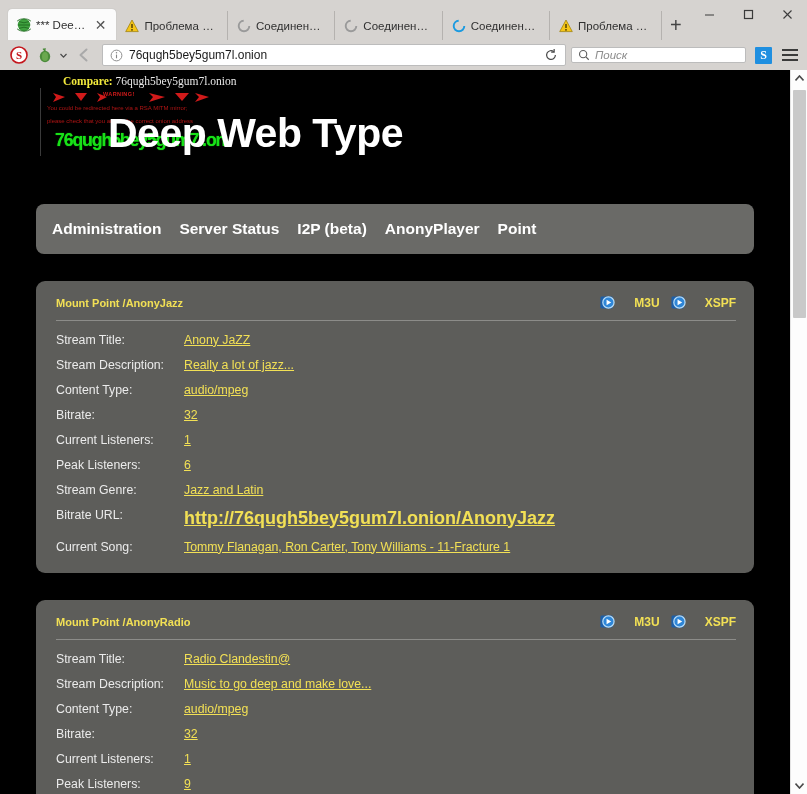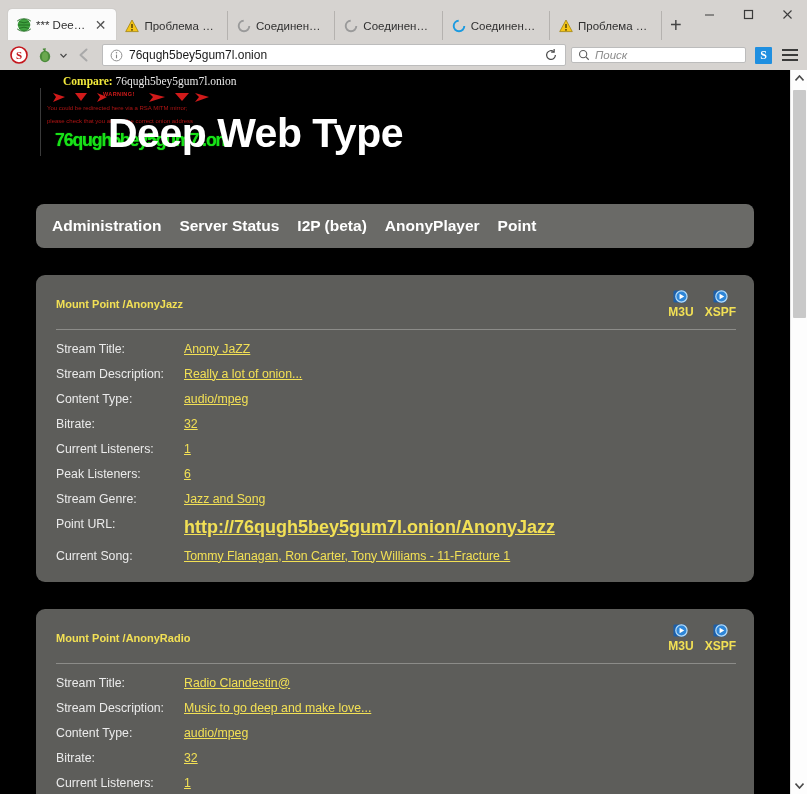--- a/index.html
+++ b/index.html
@@ -149,21 +149,21 @@
   .site-title {
     position: absolute; left: 108px; top: 40px;
     font-size: 41px; font-weight: bold; color: #fff;
     letter-spacing: -0.5px;
   }
 
   
   .navmenu {
     margin: 22px 36px 0 36px;
     background: #6a6a67; border-radius: 8px;
-    height: 44px; display: flex; align-items: center;
+    height: 50px; display: flex; align-items: center;
     padding: 0 16px; gap: 18px;
   }
   .navmenu a {
     color: #fff; font-size: 15.5px; font-weight: bold;
     text-decoration: none; cursor: pointer; white-space: nowrap;
   }
 
   
   .panel {
     margin: 27px 36px 0 36px;
@@ -172,22 +172,22 @@
   }
   .panel-head {
     display: flex; align-items: center; justify-content: space-between;
     padding-bottom: 10px;
   }
   .panel-title {
     color: #f2e055; font-size: 11px; font-weight: bold;
   }
   .playlist-links { display: flex; align-items: center; gap: 11px; }
   .pl-link {
-    display: flex; align-items: center; gap: 1px;
-    cursor: pointer; text-decoration: none; flex-direction: column;
+    display: flex; align-items: center; gap: 19px;
+    cursor: pointer; text-decoration: none;
   }
   .pl-label {
     color: #f2e055; font-size: 12px; font-weight: bold;
   }
   .hr {
     height: 1px; background: #8c8c89;
     margin: 0 0 6px 0;
   }
   .rows { display: table; width: 100%; border-collapse: collapse; }
   .row { display: table-row; }
@@ -409,44 +409,44 @@
               </div>
             </div>
             <div class="hr"></div>
             <div class="rows">
               <div class="row">
                 <div class="cell-label">Stream Title:</div>
                 <div class="cell-value">Anony JaZZ</div>
               </div>
               <div class="row">
                 <div class="cell-label">Stream Description:</div>
-                <div class="cell-value">Really a lot of onion...</div>
+                <div class="cell-value">Really a lot of jazz...</div>
               </div>
               <div class="row">
                 <div class="cell-label">Content Type:</div>
                 <div class="cell-value">audio/mpeg</div>
               </div>
               <div class="row">
                 <div class="cell-label">Bitrate:</div>
                 <div class="cell-value">32</div>
               </div>
               <div class="row">
                 <div class="cell-label">Current Listeners:</div>
                 <div class="cell-value">1</div>
               </div>
               <div class="row">
                 <div class="cell-label">Peak Listeners:</div>
                 <div class="cell-value">6</div>
               </div>
               <div class="row">
                 <div class="cell-label">Stream Genre:</div>
-                <div class="cell-value">Jazz and Song</div>
-              </div>
-              <div class="row">
-                <div class="cell-label">Point URL:</div>
+                <div class="cell-value">Jazz and Latin</div>
+              </div>
+              <div class="row">
+                <div class="cell-label">Bitrate URL:</div>
                 <div class="cell-value bold">http://76qugh5bey5gum7l.onion/AnonyJazz</div>
               </div>
               <div class="row">
                 <div class="cell-label">Current Song:</div>
                 <div class="cell-value">Tommy Flanagan, Ron Carter, Tony Williams - 11-Fracture 1</div>
               </div>
             </div>
           </div>
           <div class="panel">
             <div class="panel-head">

